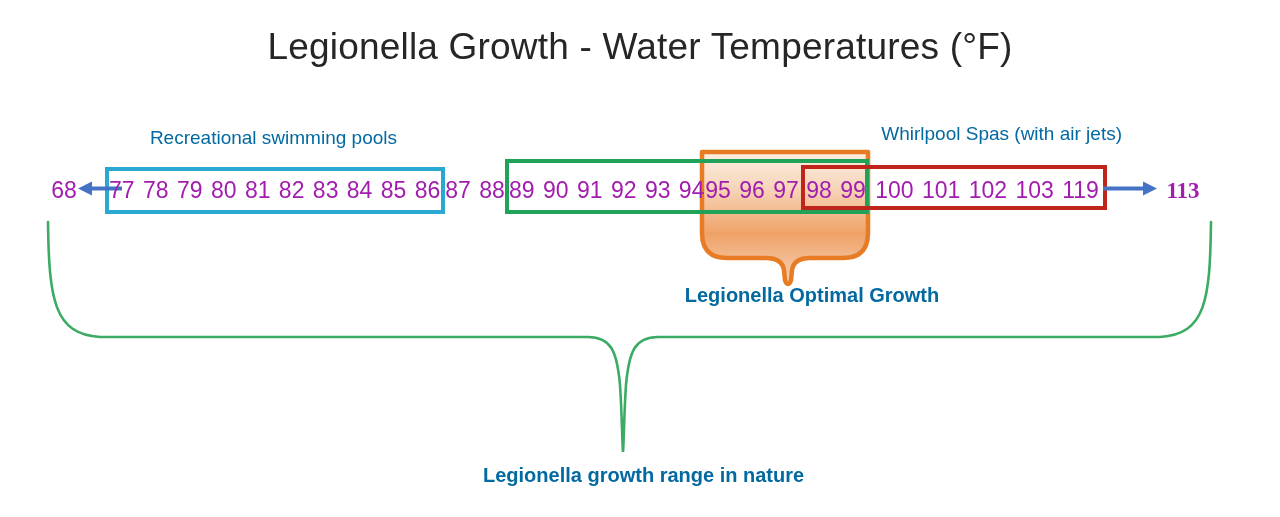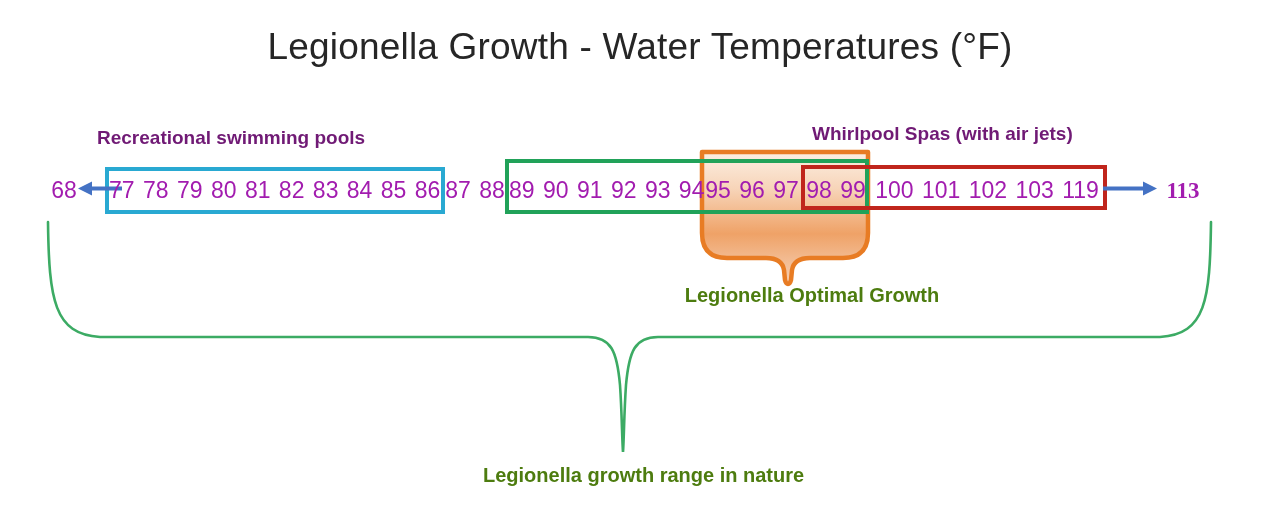--- a/index.html
+++ b/index.html
@@ -8,36 +8,36 @@
   .canvas {
     position:relative; width:1280px; height:517px; background:#ffffff;
     overflow:hidden; color:#1a1a1a;
   }
   .title {
     position:absolute; top:26px; left:0; width:1280px;
     text-align:center; font-size:37px; font-weight:300;
     color:#262626; letter-spacing:0.2px;
   }
   .range-label {
-    position:absolute; font-size:19px; font-weight:700; color:#701a75;
-    text-align:left; white-space:nowrap;
+    position:absolute; font-size:19px; font-weight:400; color:#0369a1;
+    text-align:right; white-space:nowrap;
   }
   .num-group {
     position:absolute; top:167px; height:47px; line-height:47px;
     font-size:23px; color:#a21caf; text-align:center; white-space:nowrap;
     word-spacing:2px; z-index:6;
   }
   .num-group.bold { font-weight:700; }
   .range-box { position:absolute; background:transparent; }
   .box-blue  { left:105px; top:167px; width:340px; height:47px; border:4px solid #29a9d2; z-index:4; }
   .box-green { left:505px; top:159px; width:364px; height:55px; border:4px solid #21a259; z-index:4; }
   .box-red   { left:801px; top:165px; width:306px; height:45px; border:4px solid #c0251c; z-index:5; }
   .svg-abs { position:absolute; pointer-events:none; }
   .caption {
-    position:absolute; font-weight:700; color:#4d7c0f; text-align:center; white-space:nowrap;
+    position:absolute; font-weight:700; color:#0369a1; text-align:center; white-space:nowrap;
   }
   .caption-optimal { left:662px; top:284px; width:300px; font-size:20px; }
   .caption-nature  { left:483px; top:464px; width:300px; font-size:20px; }
 </style>
 </head>
 <body>
 
 <div class="canvas">
 
   <div class="title">Legionella Growth - Water Temperatures (°F)</div>

